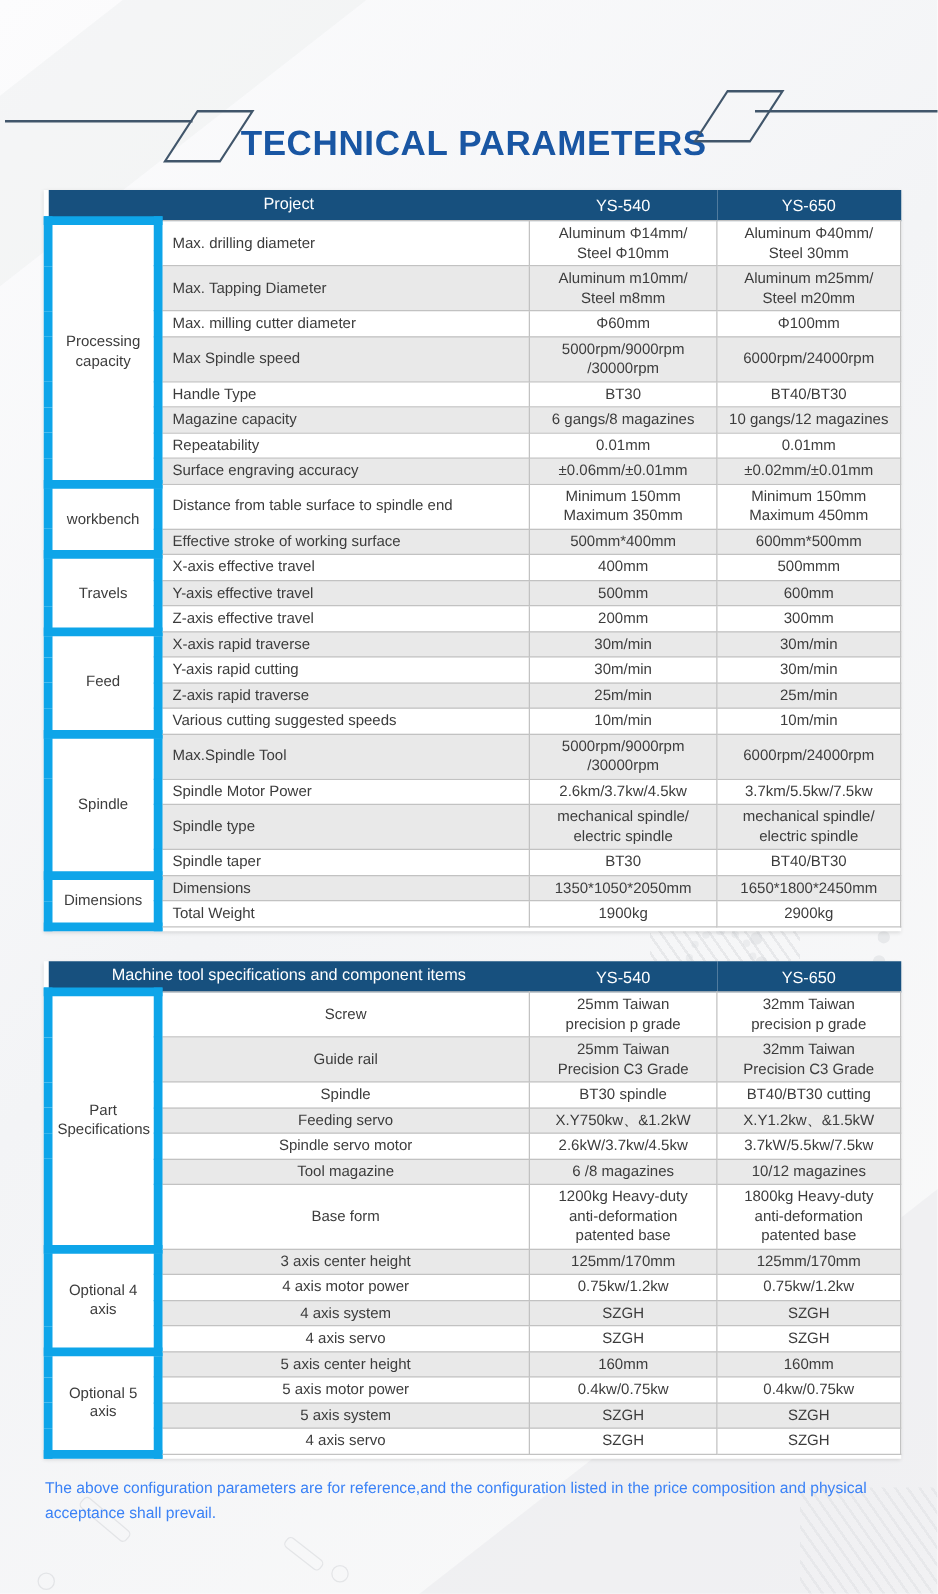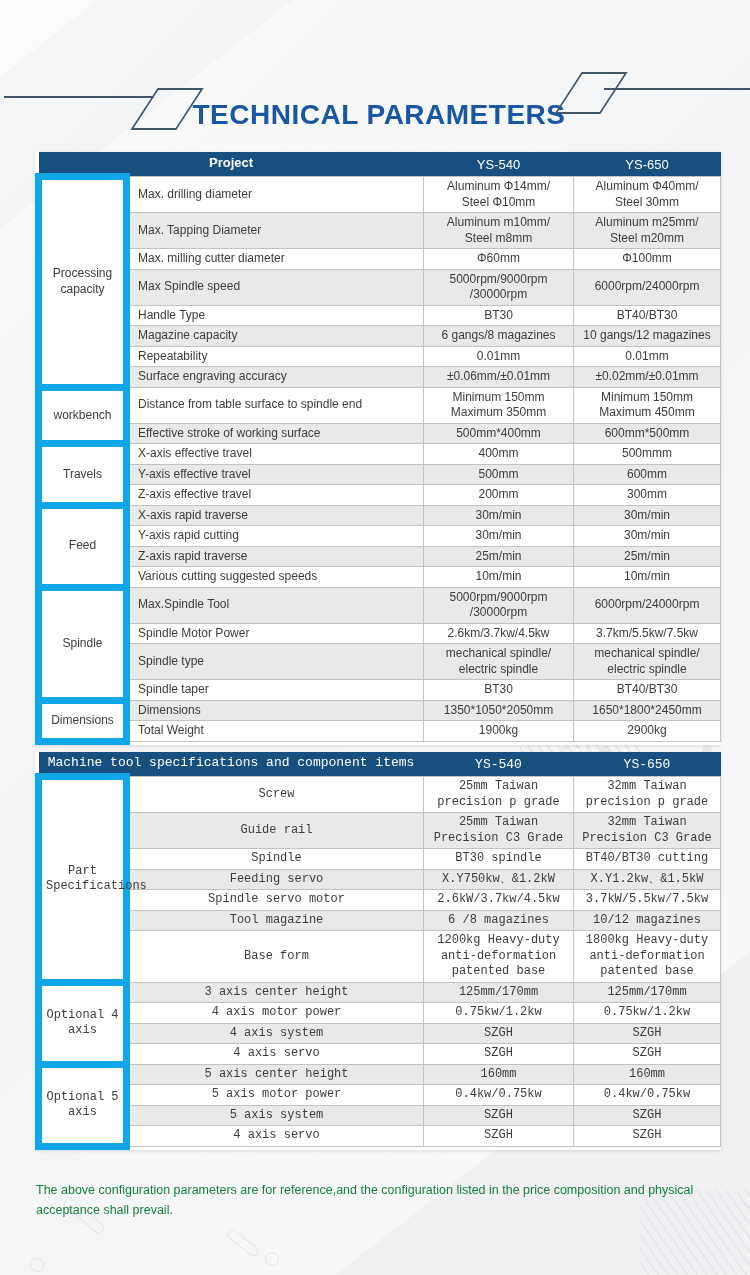--- a/index.html
+++ b/index.html
@@ -36,34 +36,34 @@
   .line-left{left:0;top:36px;width:150px;}
   .line-right{right:0;top:28px;width:150px;}
   .pgram{position:absolute;width:42px;height:38px;border:2px solid;background:transparent;}
   .pg-left{left:140px;top:28px;transform:skewX(-33deg);}
   .pg-right{right:140px;top:12px;transform:skewX(-33deg);}
 
   
   table{border-collapse:collapse;table-layout:fixed;position:absolute;left:35px;width:682px;background:#fff;
         box-shadow:0 1px 3px rgba(0,0,0,.12);}
   #table1{top:152px;}
-  #table2{top:752px;font-family:Liberation Mono, monospace;}
+  #table2{top:769px;}
   col.c1{width:88px;}col.c2{width:297px;}col.c3{width:150px;}col.c4{width:147px;}
   th{color:#fff;font-weight:normal;font-size:13px;height:21px;padding:0;text-align:center;}
   td{border:1px solid #c2c2c2;font-size:12px;line-height:15.5px;padding:2px 4px;
      text-align:center;white-space:pre-line;vertical-align:middle;}
   td.group{background:#fff;border:7px solid #0ea5e9;}
   td.item{text-align:left;padding-left:8px;}
   #table2 td.item{text-align:center;padding-left:4px;}
   tr.alt td:not(.group){background:#e9e9e9;}
   tr:not(.alt) td:not(.group){background:#fff;}
 
   
   .footer-note{position:absolute;left:36px;top:1180px;width:692px;
-    font-size:12.5px;line-height:20px;color:#15803d;}
+    font-size:12.5px;line-height:20px;color:#3b82f6;}
 </style>
 </head>
 <body>
 
 <div class="bg-band band1"></div>
 <div class="bg-band band2"></div>
 <div class="gear gear1"></div>
 <div class="gear gear2"></div>
 <div class="hatch"></div>
 <div class="hatch hatch2"></div>
@@ -82,21 +82,21 @@
 
 <table id="table1">
     <colgroup>
       <col class="c1">
       <col class="c2">
       <col class="c3">
       <col class="c4">
     </colgroup>
     <thead>
       <tr>
-        <th colspan="2" style="background: rgb(23, 80, 126); font-weight: bold;">Project</th>
+        <th colspan="2" style="background: rgb(23, 80, 126);">Project</th>
         <th style="background: rgb(23, 80, 126);">YS-540</th>
         <th style="background: rgb(23, 80, 126);">YS-650</th>
       </tr>
     </thead>
     <tbody>
       <tr>
         <td rowspan="8" class="group">Processing capacity</td>
         <td class="item">Max. drilling diameter</td>
         <td>Aluminum  Φ14mm/
 Steel  Φ10mm</td>

